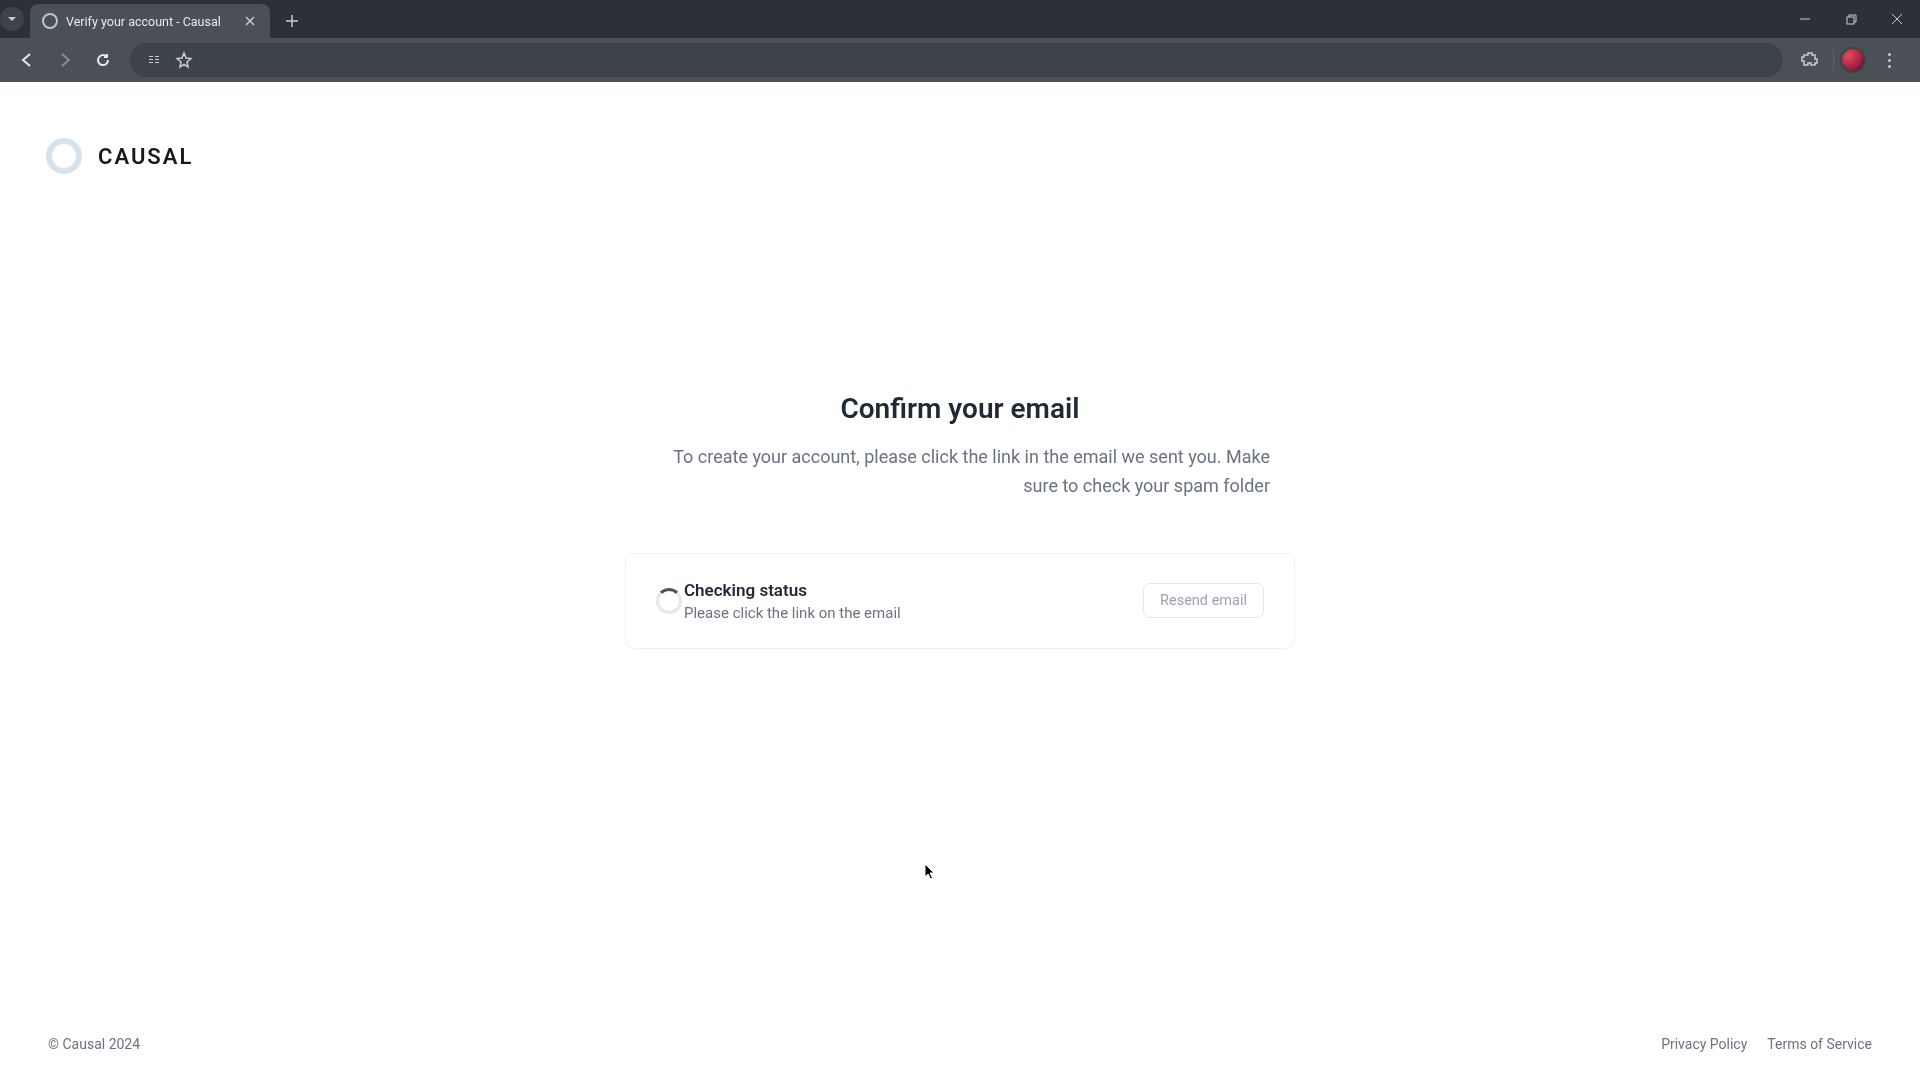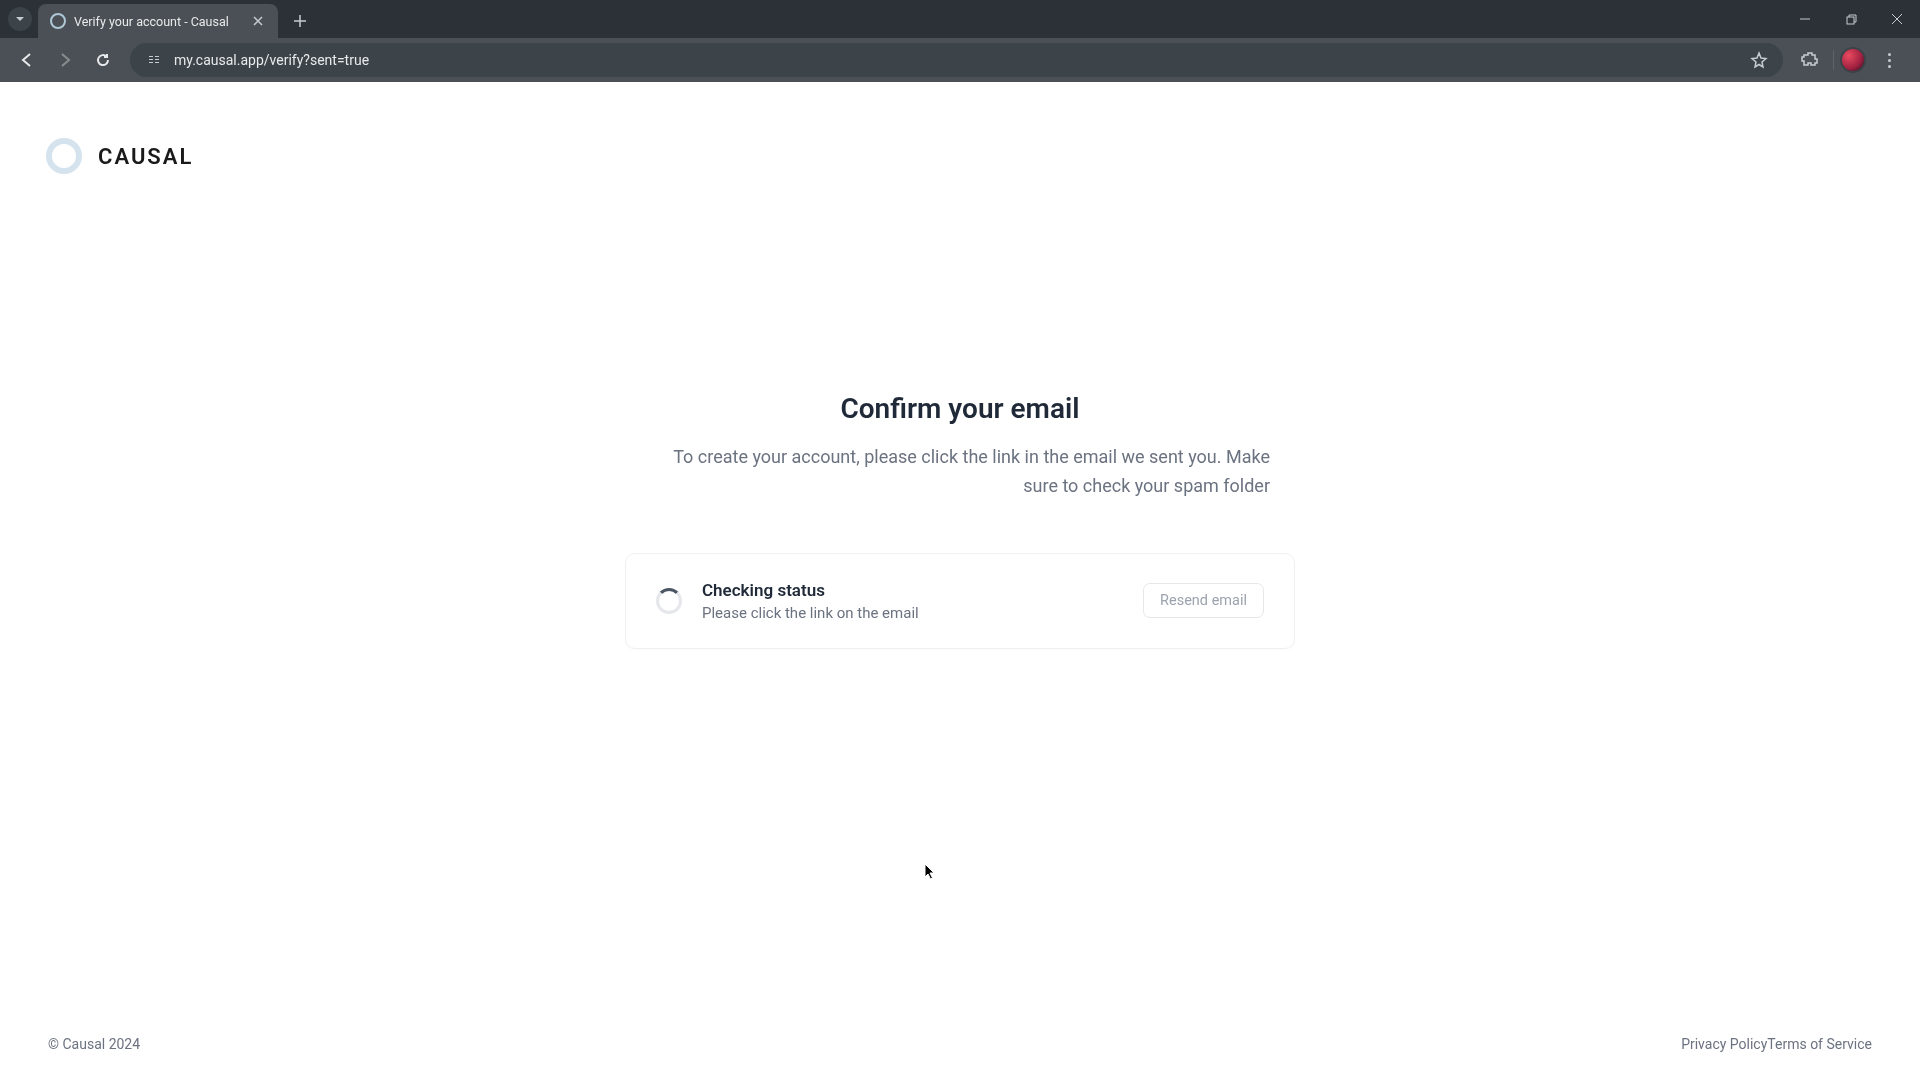--- a/index.html
+++ b/index.html
@@ -15,21 +15,21 @@
       overflow: hidden;
       background: #ffffff;
     }
     
     
     .browser-chrome {
       background: #2b3137;
       height: 38px;
       display: flex;
       align-items: flex-end;
-      padding-left: 8px;
+      padding-left: 0;
       position: relative;
     }
     
     .tab-dropdown {
       width: 24px;
       height: 24px;
       border-radius: 50%;
       background: #3c4349;
       display: flex;
       align-items: center;
@@ -321,21 +321,21 @@
       margin-bottom: 52px;
     }
     
     .status-card {
       width: 670px;
       border: 1px solid #f0f0f0;
       border-radius: 10px;
       padding: 26px 30px;
       display: flex;
       align-items: center;
-      gap: 20px;
+      gap: 2px;
       box-shadow: 0 1px 3px rgba(0,0,0,0.02);
     }
     
     .spinner {
       width: 26px;
       height: 26px;
       border-radius: 50%;
       border: 3px solid #e5e7eb;
       border-top-color: #4b5563;
       flex-shrink: 0;
@@ -401,20 +401,21 @@
     .footer {
       display: flex;
       justify-content: space-between;
       padding: 20px 48px 28px;
       font-size: 14px;
       color: #6b7280;
     }
     
     .footer-links {
       display: flex;
+      gap: 20px;
       padding-left: 28px;
     }
     
     .footer-links a {
       color: #6b7280;
       text-decoration: none;
       cursor: pointer;
     }
     
     
@@ -490,21 +491,20 @@
     <svg width="18" height="18" viewBox="0 0 18 18">
         <path d="M14 9 A5 5 0 1 1 12.5 5.5 M13 3 L13 6 L10 6"></path>
       </svg>
   </div>
   <div class="url-bar">
     <div class="site-info">
       <svg width="16" height="16" viewBox="0 0 16 16">
           <path d="M3 4h4v1H3zm0 3h4v1H3zm0 3h4v1H3zm6-6h4v1H9zm0 3h4v1H9zm0 3h4v1H9z"></path>
         </svg>
     </div>
-    <span class="url-text">my.causal.app/verify?sent=true</span>
     <div class="url-actions">
       <div class="star-btn">
         <svg width="18" height="18" viewBox="0 0 18 18">
             <path d="M9 2 L11 7 L16 7.5 L12 11 L13 16 L9 13.5 L5 16 L6 11 L2 7.5 L7 7 Z"></path>
           </svg>
       </div>
     </div>
   </div>
   <div class="toolbar-right">
     <div class="toolbar-btn">

